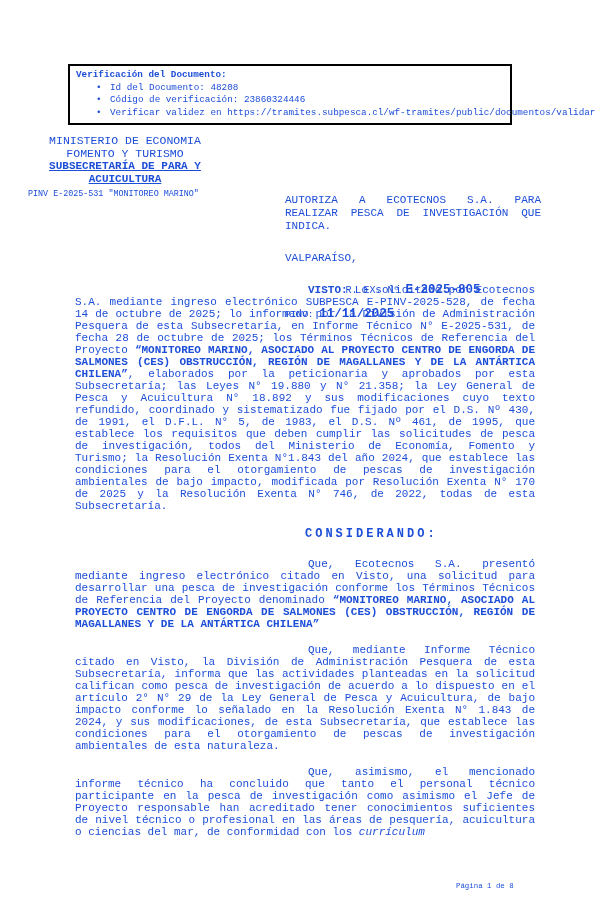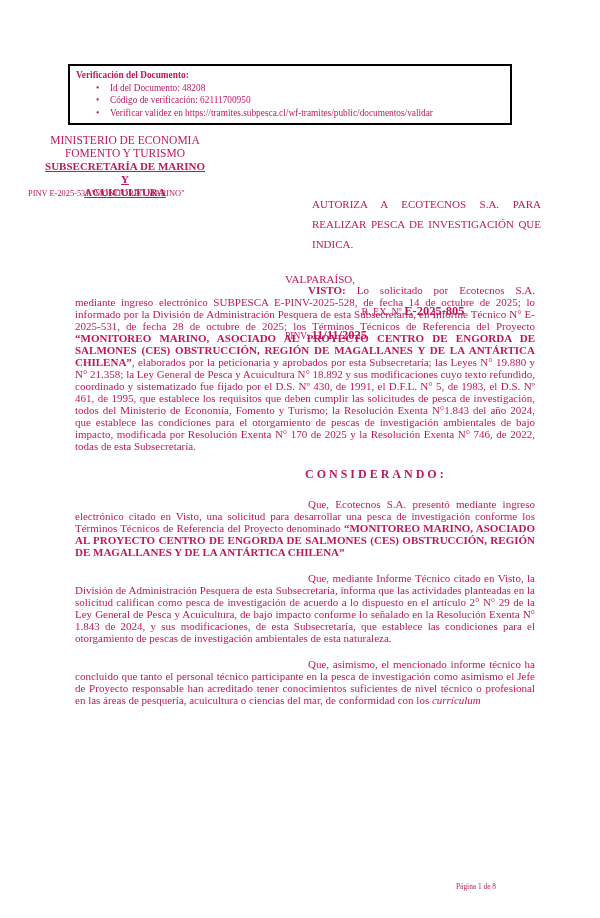--- a/index.html
+++ b/index.html
@@ -1,37 +1,37 @@
 <!DOCTYPE html>
 <html><head>
 <meta charset="utf-8">
 <style>
   html,body{margin:0;padding:0;background:#ffffff;}
   .page{
     position:relative;width:600px;height:918px;background:#fff;
-    font-family:Liberation Serif, serif;color:#be185d;
+    font-family:Liberation Mono, monospace;color:#1d4ed8;
     overflow:hidden;
   }
   
   .verify-box{
     position:absolute;left:68px;top:64px;width:444px;height:61px;
     border:2px solid #000;box-sizing:border-box;padding:3px 6px 0 6px;
     font-size:9.3px;line-height:12.6px;
   }
   .vb-title{font-weight:bold;}
   .vb-item{position:relative;padding-left:34px;white-space:nowrap;}
   .vb-item::before{content:"\2022";position:absolute;left:20px;top:0;}
   
   .letterhead{position:absolute;left:43px;top:134px;width:164px;text-align:center;}
   .lh-ministry{font-size:11.5px;line-height:13px;}
   .lh-sub{font-size:11px;line-height:13px;font-weight:bold;text-decoration:underline;}
   .lh-ref{position:absolute;left:28px;top:189px;font-size:8.4px;white-space:nowrap;}
   
   .res-header{position:absolute;left:285px;top:194px;width:256px;}
-  .rh-subject{font-size:11px;line-height:20px;text-align:justify;margin-left:27px;}
+  .rh-subject{font-size:11px;line-height:13px;text-align:justify;}
   .rh-city{margin-top:19px;font-size:11px;}
   .rh-rex{margin-top:16px;text-align:center;}
   .rh-rex .label{font-size:10px;}
   .rh-fecha{margin-top:6px;}
   .rh-fecha .label{font-size:9.5px;}
   .valbold{font-size:12.5px;font-weight:bold;}
   
   .doc-body{
     position:absolute;left:75px;top:284px;width:460px;
     font-size:11px;line-height:12px;text-align:justify;
@@ -46,28 +46,28 @@
   .page-footer{position:absolute;left:456px;top:882px;font-size:7.4px;}
 </style>
 </head>
 <body>
 
 <div class="page">
 
   <div class="verify-box">
     <div class="vb-title">Verificación del Documento:</div>
     <div class="vb-item"><span>Id del Documento: 48208</span></div>
-    <div class="vb-item"><span>Código de verificación: 62111700950</span></div>
+    <div class="vb-item"><span>Código de verificación: 23860324446</span></div>
     <div class="vb-item"><span>Verificar validez en https://tramites.subpesca.cl/wf-tramites/public/documentos/validar</span></div>
   </div>
 
   <div class="letterhead">
     <div class="lh-ministry">MINISTERIO DE ECONOMIA</div>
     <div class="lh-ministry">FOMENTO Y TURISMO</div>
-    <div class="lh-sub">SUBSECRETARÍA DE MARINO Y</div>
+    <div class="lh-sub">SUBSECRETARÍA DE PARA Y</div>
     <div class="lh-sub">ACUICULTURA</div>
   </div>
   <div class="lh-ref">PINV E-2025-531 "MONITOREO MARINO"</div>
 
   <div class="res-header">
     <div class="rh-subject">AUTORIZA A ECOTECNOS S.A. PARA REALIZAR PESCA DE INVESTIGACIÓN QUE INDICA.</div>
     <div class="rh-city">VALPARAÍSO,</div>
     <div class="rh-rex"><span class="label">R. EX. Nº </span><span class="valbold">E-2025-805</span></div>
     <div class="rh-fecha"><span class="label">PINV: </span><span class="valbold">11/11/2025</span></div>
   </div>

